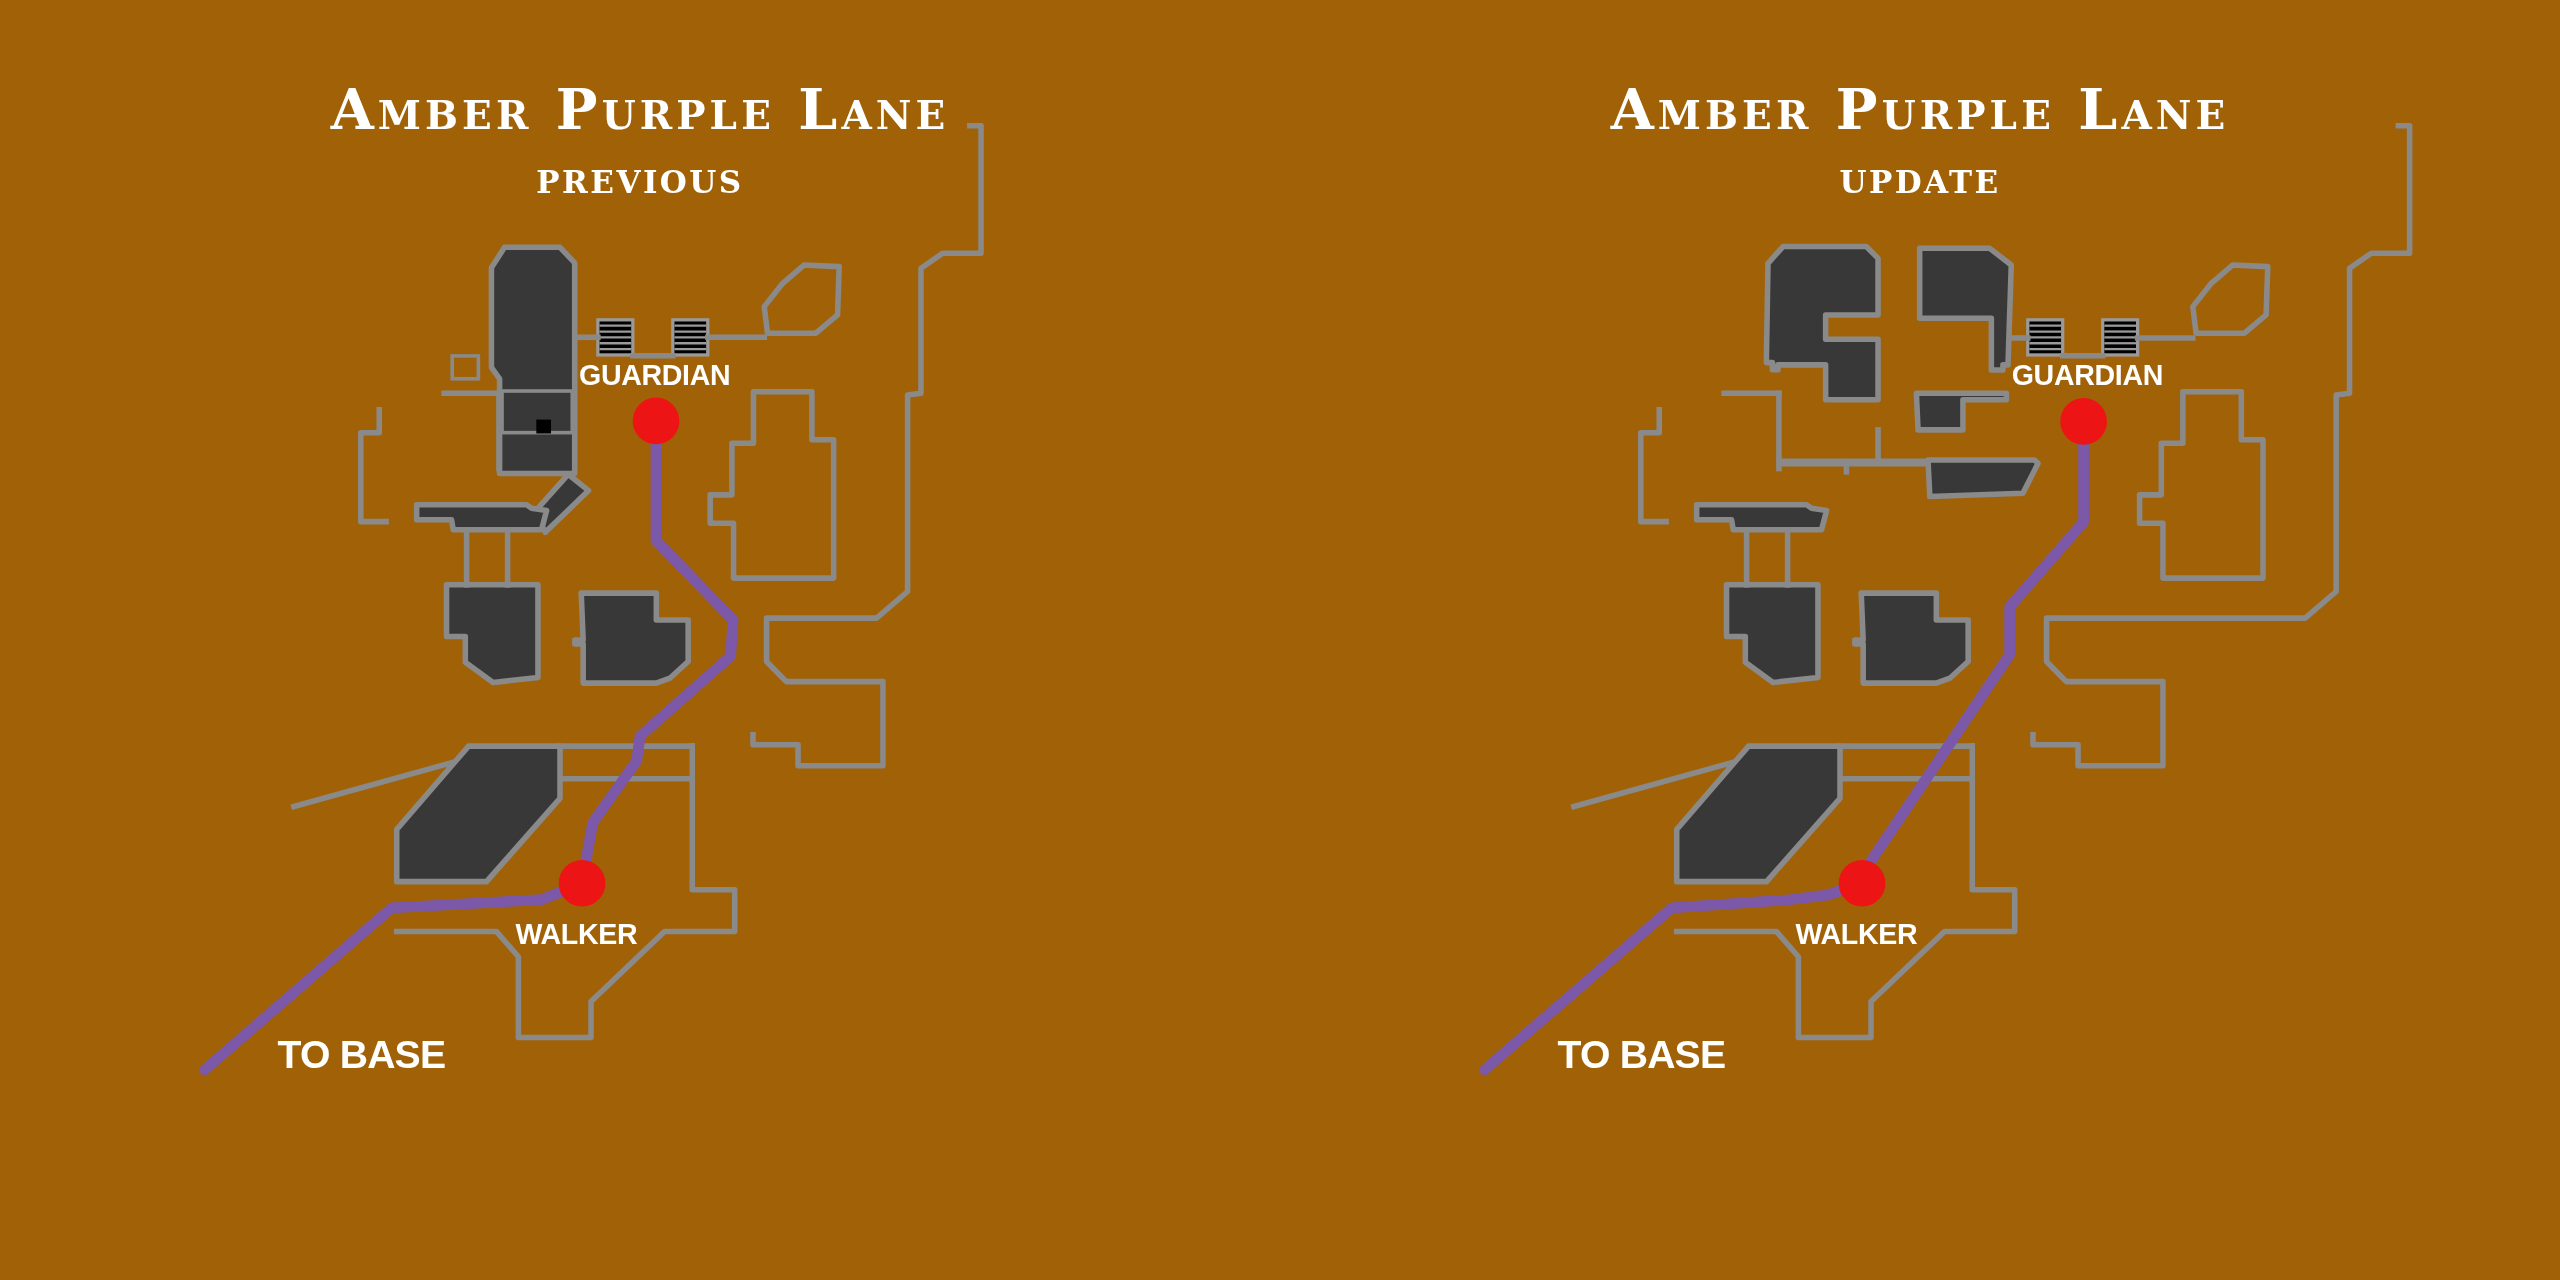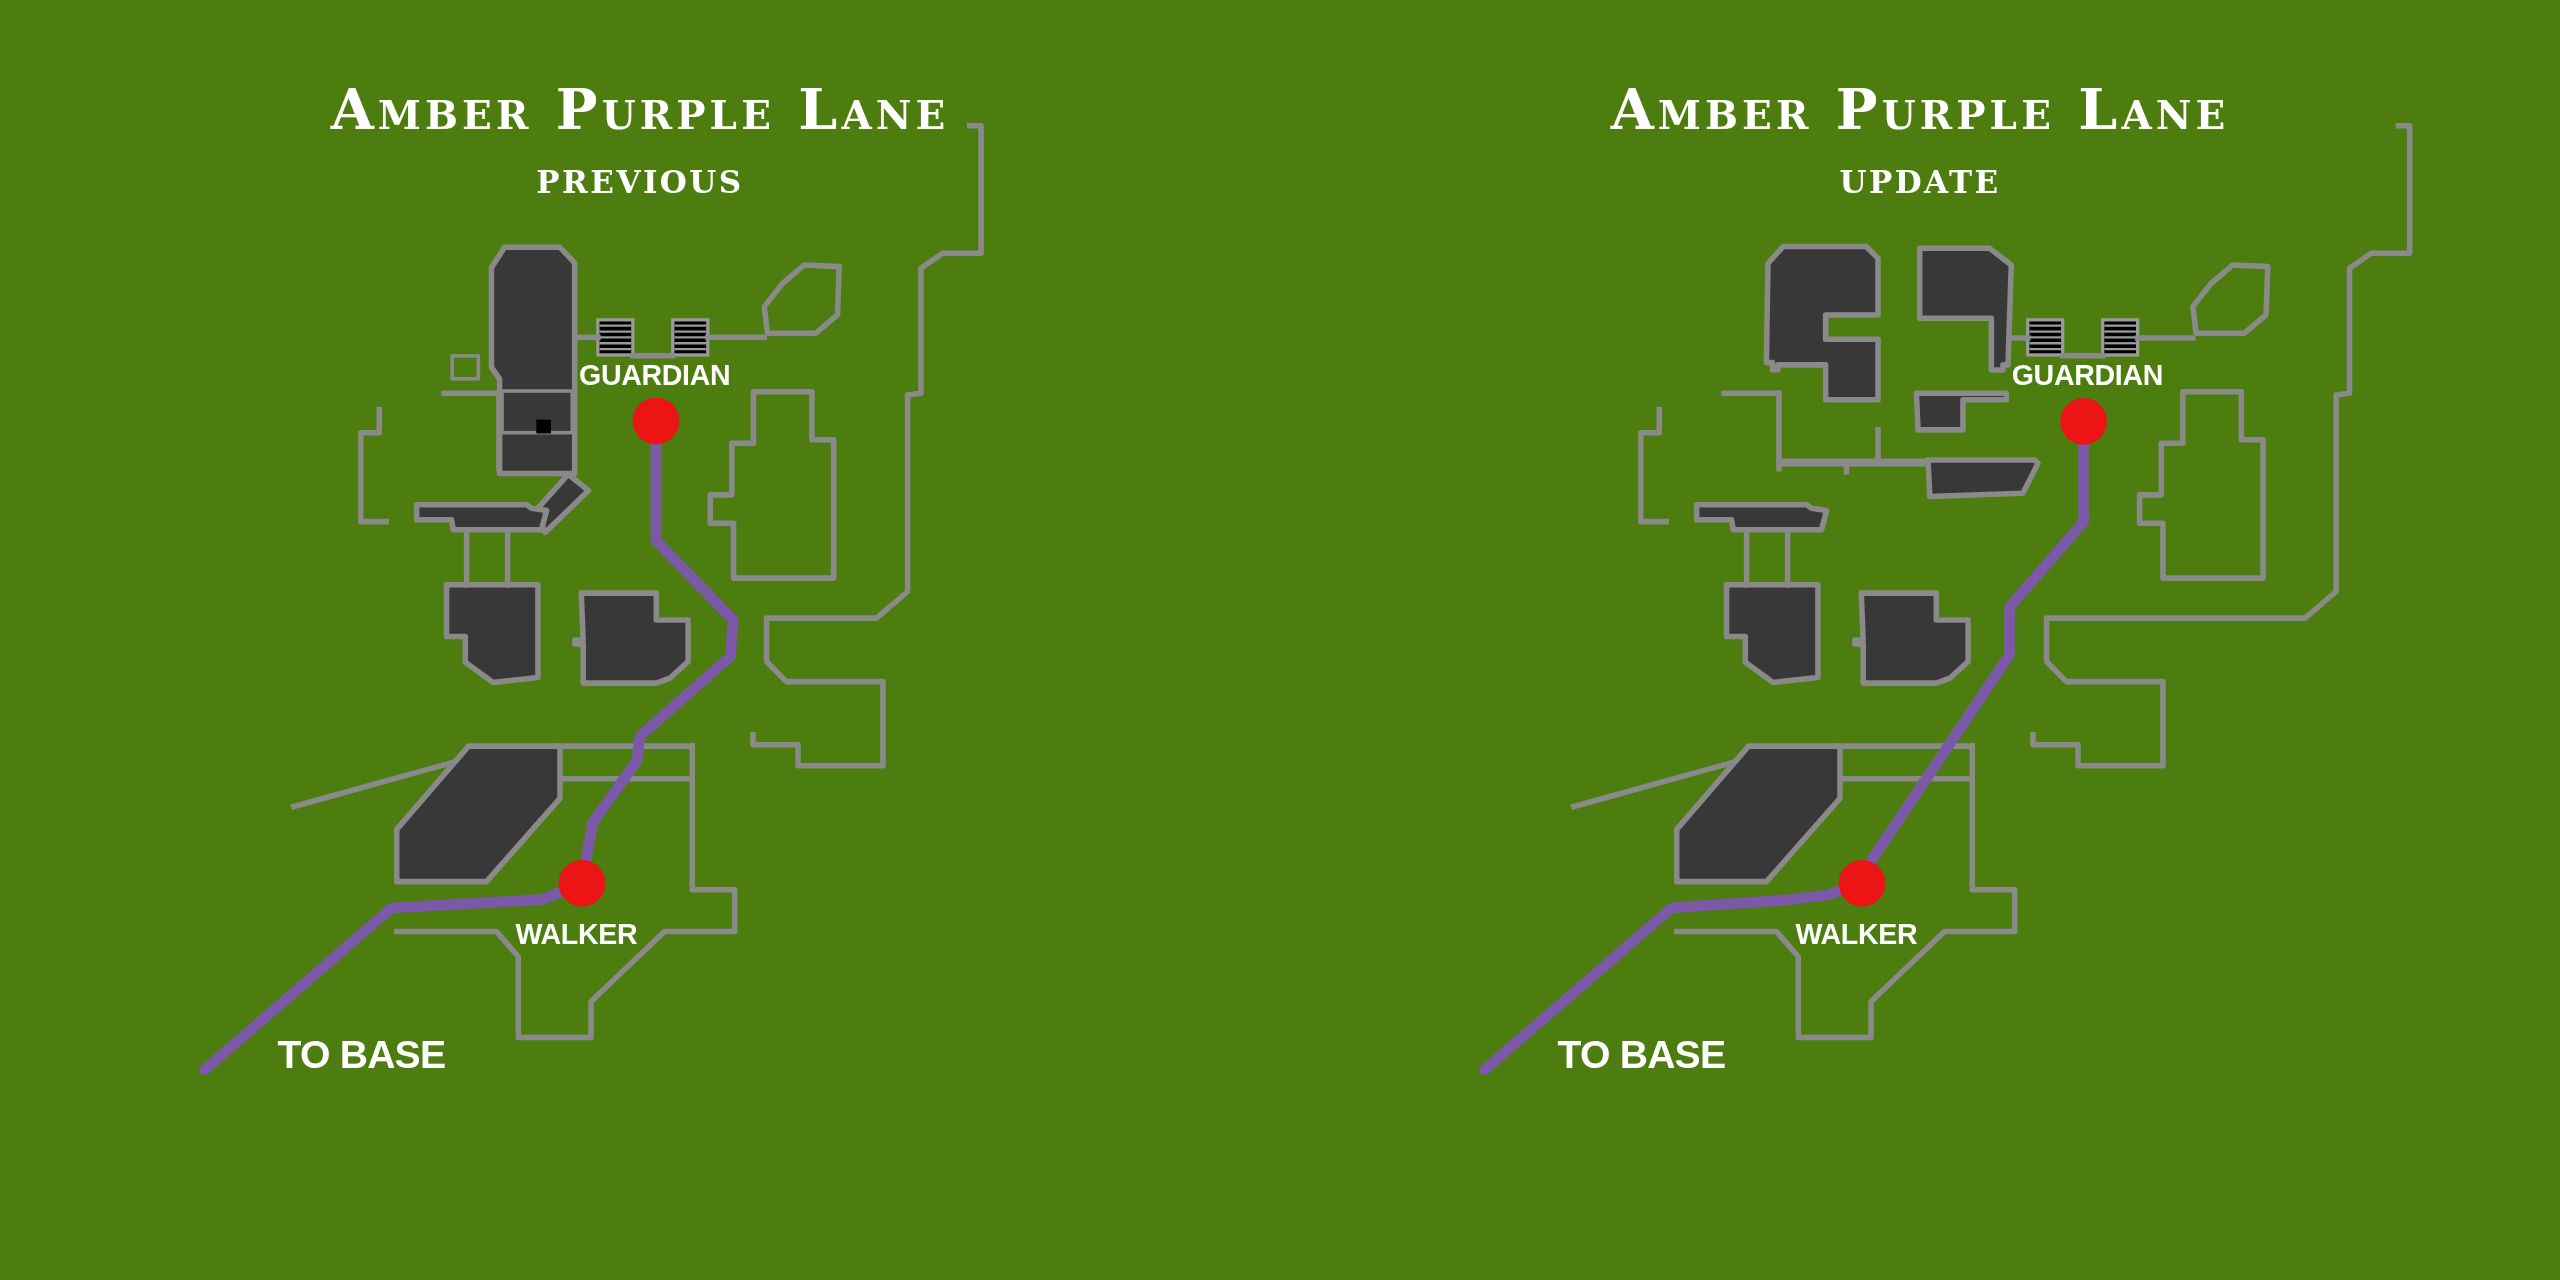--- a/index.html
+++ b/index.html
@@ -1,16 +1,16 @@
 <!DOCTYPE html>
 <html><head>
 <meta charset="utf-8">
 <style>
   html,body{margin:0;padding:0;background:#000;width:2560px;height:1280px;overflow:hidden;}
-  .stage{position:relative;width:2560px;height:1280px;background:#4d7c0f;}
+  .stage{position:relative;width:2560px;height:1280px;background:#a16207;}
   .panel{position:absolute;top:0;width:1280px;height:1280px;}
   #panel-0{left:0;} #panel-1{left:1280px;}
   svg{display:block;}
   
   .out, .outline{stroke:#8a8a8a;stroke-width:3.4;fill:none;stroke-linejoin:round;stroke-linecap:square;}
   .dark{fill:#383838;stroke:#8a8a8a;stroke-width:3.4;stroke-linejoin:round;}
   .inner{fill:none;stroke:#8a8a8a;stroke-width:2.2;}
   .slot{fill:#000;stroke:none;}
   .thick{stroke:#8a8a8a;stroke-width:5;fill:none;}
   .stair-border{fill:#000;stroke:#9a9a9a;stroke-width:2;}

